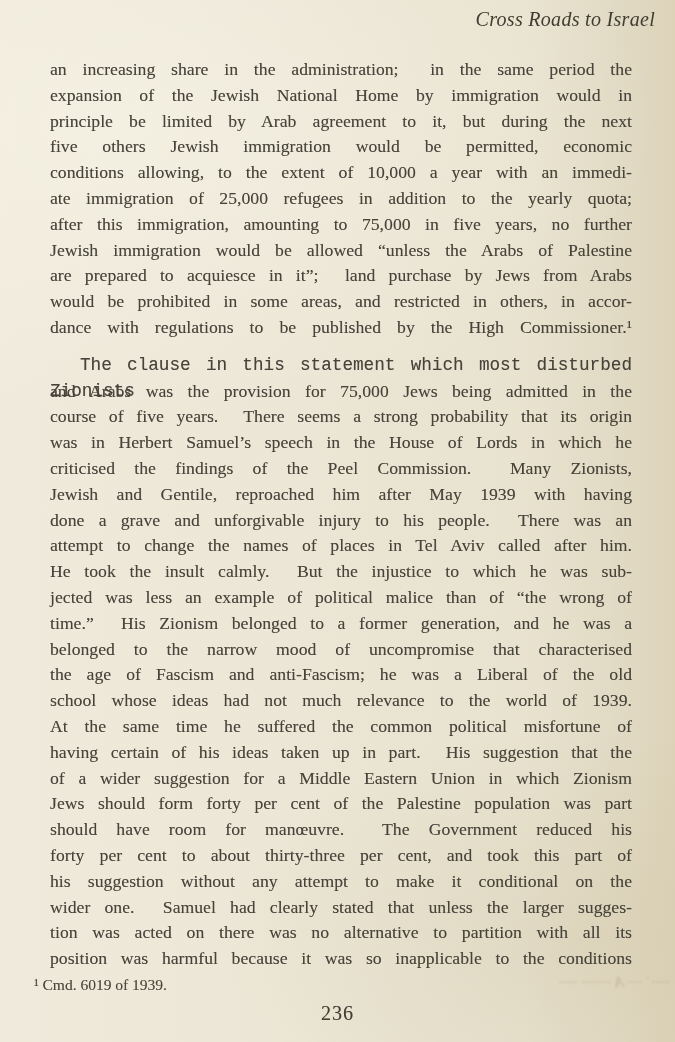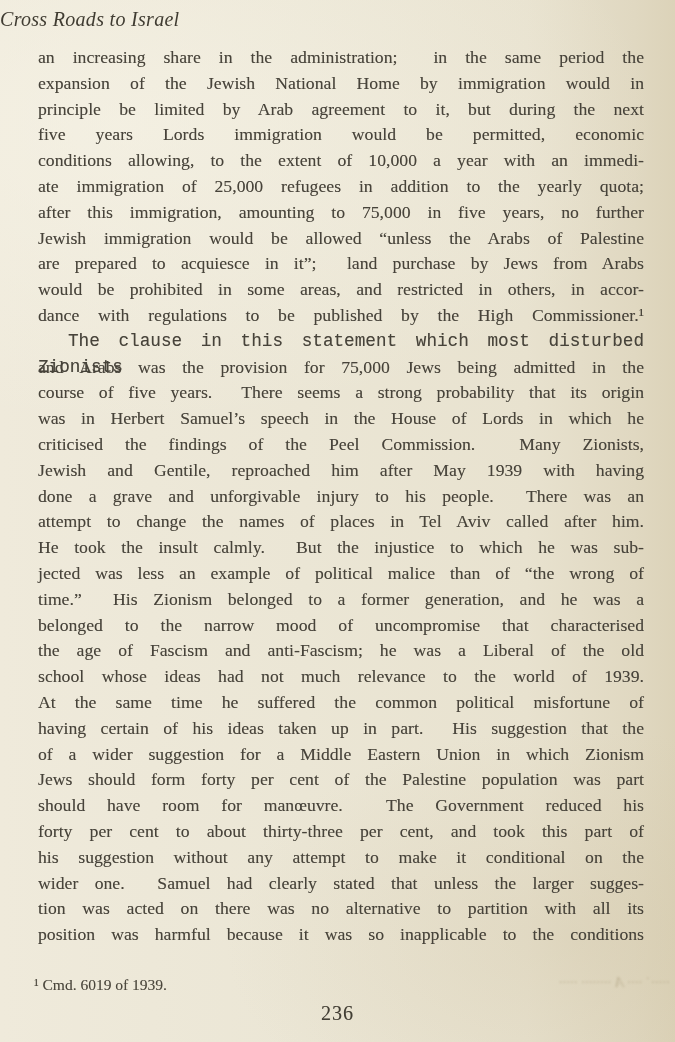--- a/index.html
+++ b/index.html
@@ -22,33 +22,33 @@
     background:
       radial-gradient(ellipse 900px 500px at 18% 12%, rgba(248,245,233,0.55), rgba(248,245,233,0) 60%),
       radial-gradient(ellipse 500px 300px at 85% 90%, rgba(205,192,160,0.30), rgba(205,192,160,0) 70%),
       linear-gradient(90deg, #efeadb 0%, #ebe6d5 45%, #e8e2cf 78%, #e0d8c1 94%, #dcd3b9 100%);
   }
   .running-head {
     position: absolute;
     top: 8px;
     left: 0;
     width: 655px;
-    text-align: left;
+    text-align: right;
     font-style: italic;
     font-size: 20px;
     letter-spacing: 0.3px;
     color: #403c32;
   }
   .body-text {
     position: absolute;
     top: 45px;
     left: 38px;
     width: 606px;
   }
-  .paragraph { margin: 0; padding: 0; }
+  .paragraph { margin: 12px; padding: 0; }
   .line {
     font-size: 17.6px;
     line-height: 25.8px;
     height: 25.8px;
     text-align: justify;
     text-align-last: justify;
     letter-spacing: 0.05px;
     color: #47433a;
     text-shadow: 0.2px 0.2px 0.3px rgba(60,55,45,0.35);
   }
@@ -95,21 +95,21 @@
 
 <div class="page">
 
   <div class="running-head">Cross Roads to Israel</div>
 
   <div class="body-text">
     <div class="paragraph">
         <div class="line">an increasing share in the administration;&nbsp; in the same period the</div>
         <div class="line">expansion of the Jewish National Home by immigration would in</div>
         <div class="line">principle be limited by Arab agreement to it, but during the next</div>
-        <div class="line">five years Lords immigration would be permitted, economic</div>
+        <div class="line">five others Jewish immigration would be permitted, economic</div>
         <div class="line">conditions allowing, to the extent of 10,000 a year with an immedi-</div>
         <div class="line">ate immigration of 25,000 refugees in addition to the yearly quota;</div>
         <div class="line">after this immigration, amounting to 75,000 in five years, no further</div>
         <div class="line">Jewish immigration would be allowed “unless the Arabs of Palestine</div>
         <div class="line">are prepared to acquiesce in it”;&nbsp; land purchase by Jews from Arabs</div>
         <div class="line">would be prohibited in some areas, and restricted in others, in accor-</div>
         <div class="line">dance with regulations to be published by the High Commissioner.¹</div>
       </div>
     <div class="paragraph">
         <div class="line indent-first">The clause in this statement which most disturbed Zionists</div>

